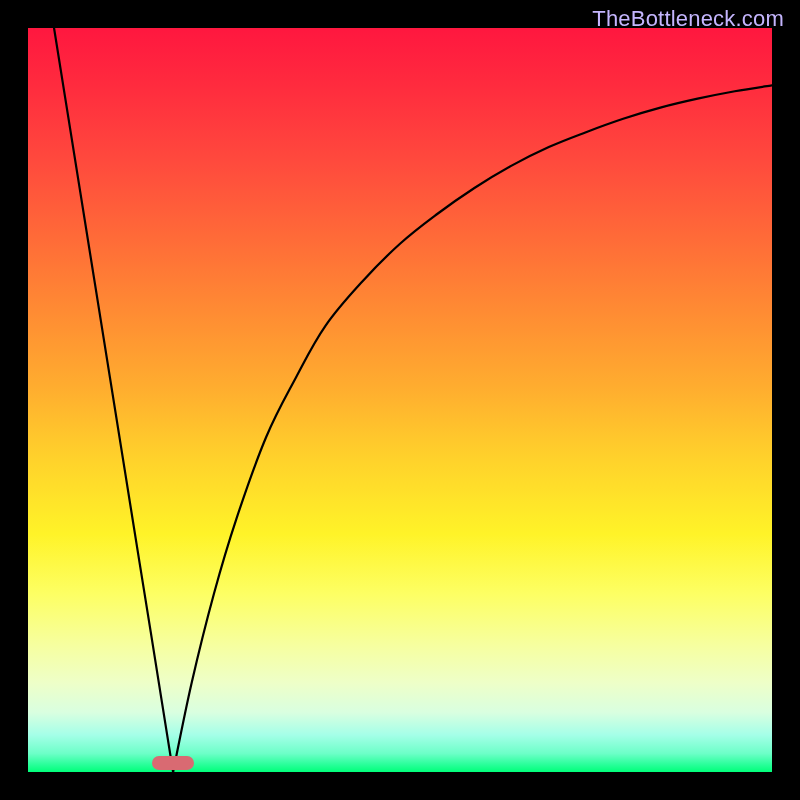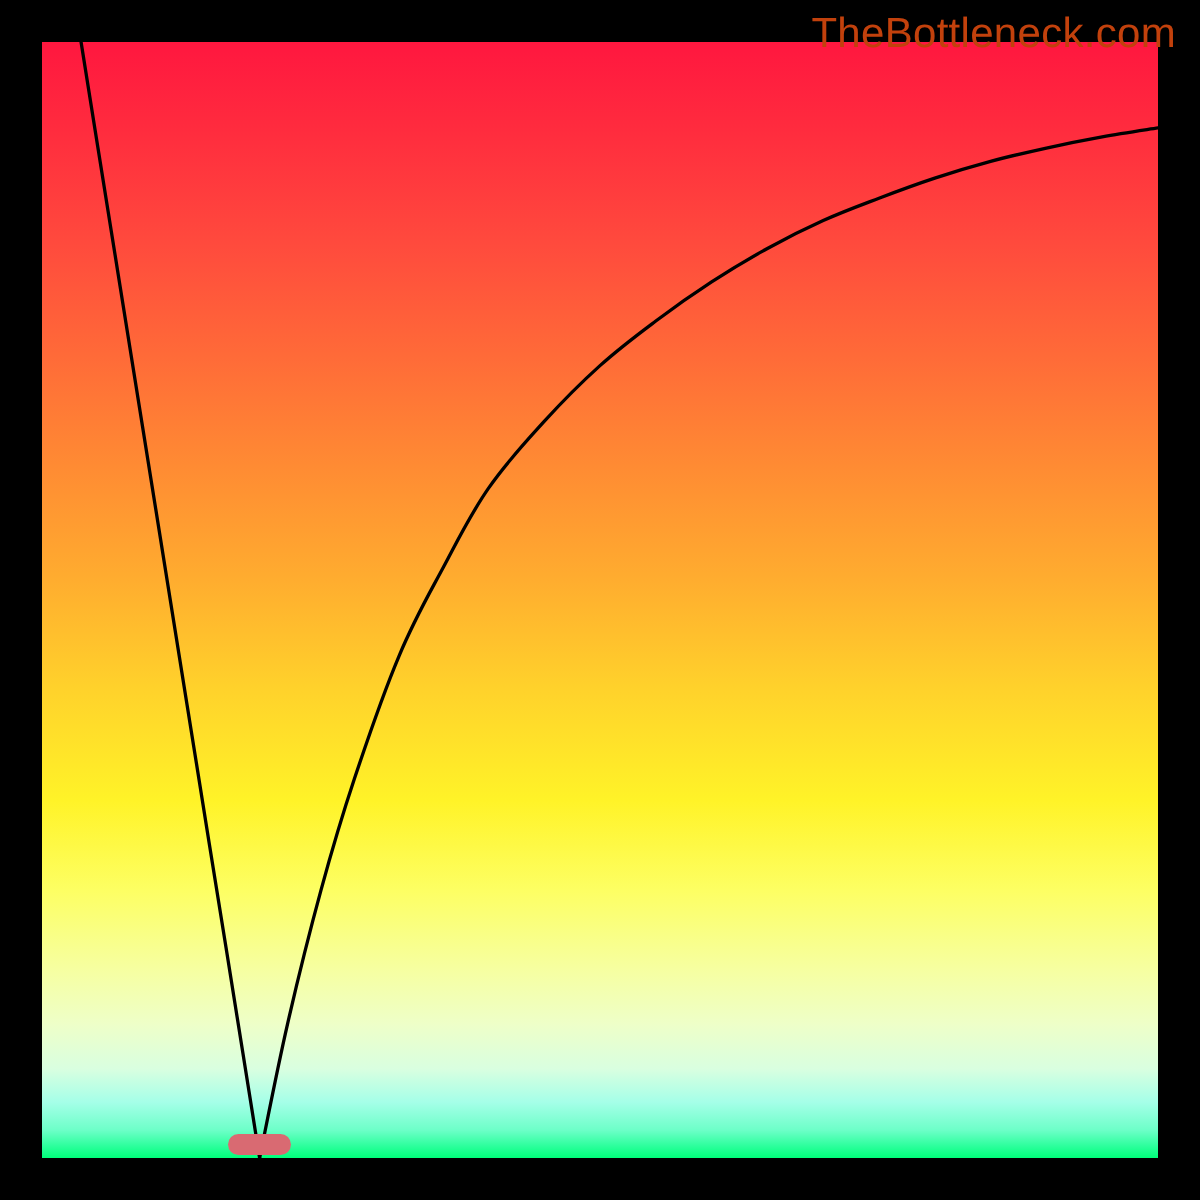--- a/index.html
+++ b/index.html
@@ -65,22 +65,22 @@
     width: 42px;
     height: 14px;
     border-radius: 7px;
     background: #d96a72;
     transform: translate(-50%, -50%);
   }
   .watermark {
     position: absolute;
     top: 6px;
     right: 16px;
-    color: #c2410c;
-    font-size: 28px;
+    color: #c4b5fd;
+    font-size: 22px;
     letter-spacing: 0.2px;
     font-weight: 500;
   }
 </style>
 </head>
 <body>
 
 <div class="frame">
   <div class="plot-area">
     <div class="gradient"></div>

